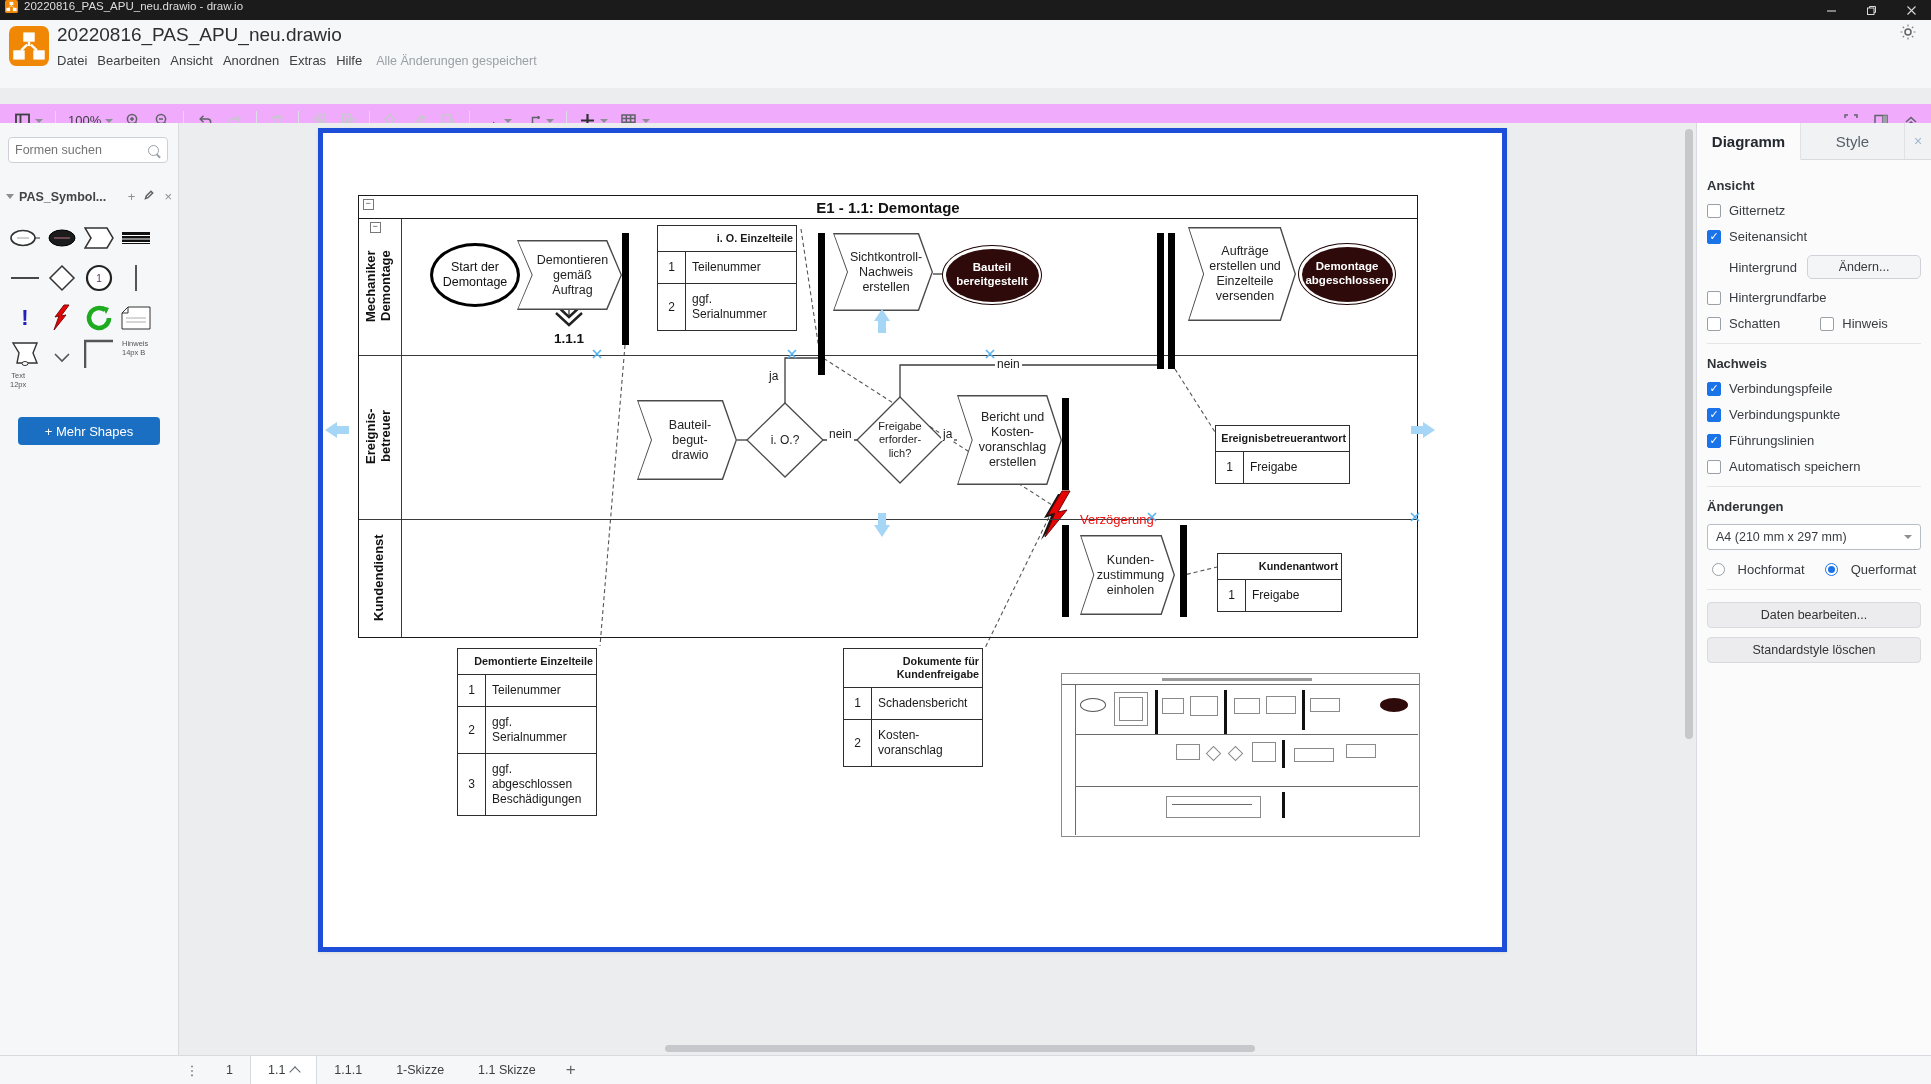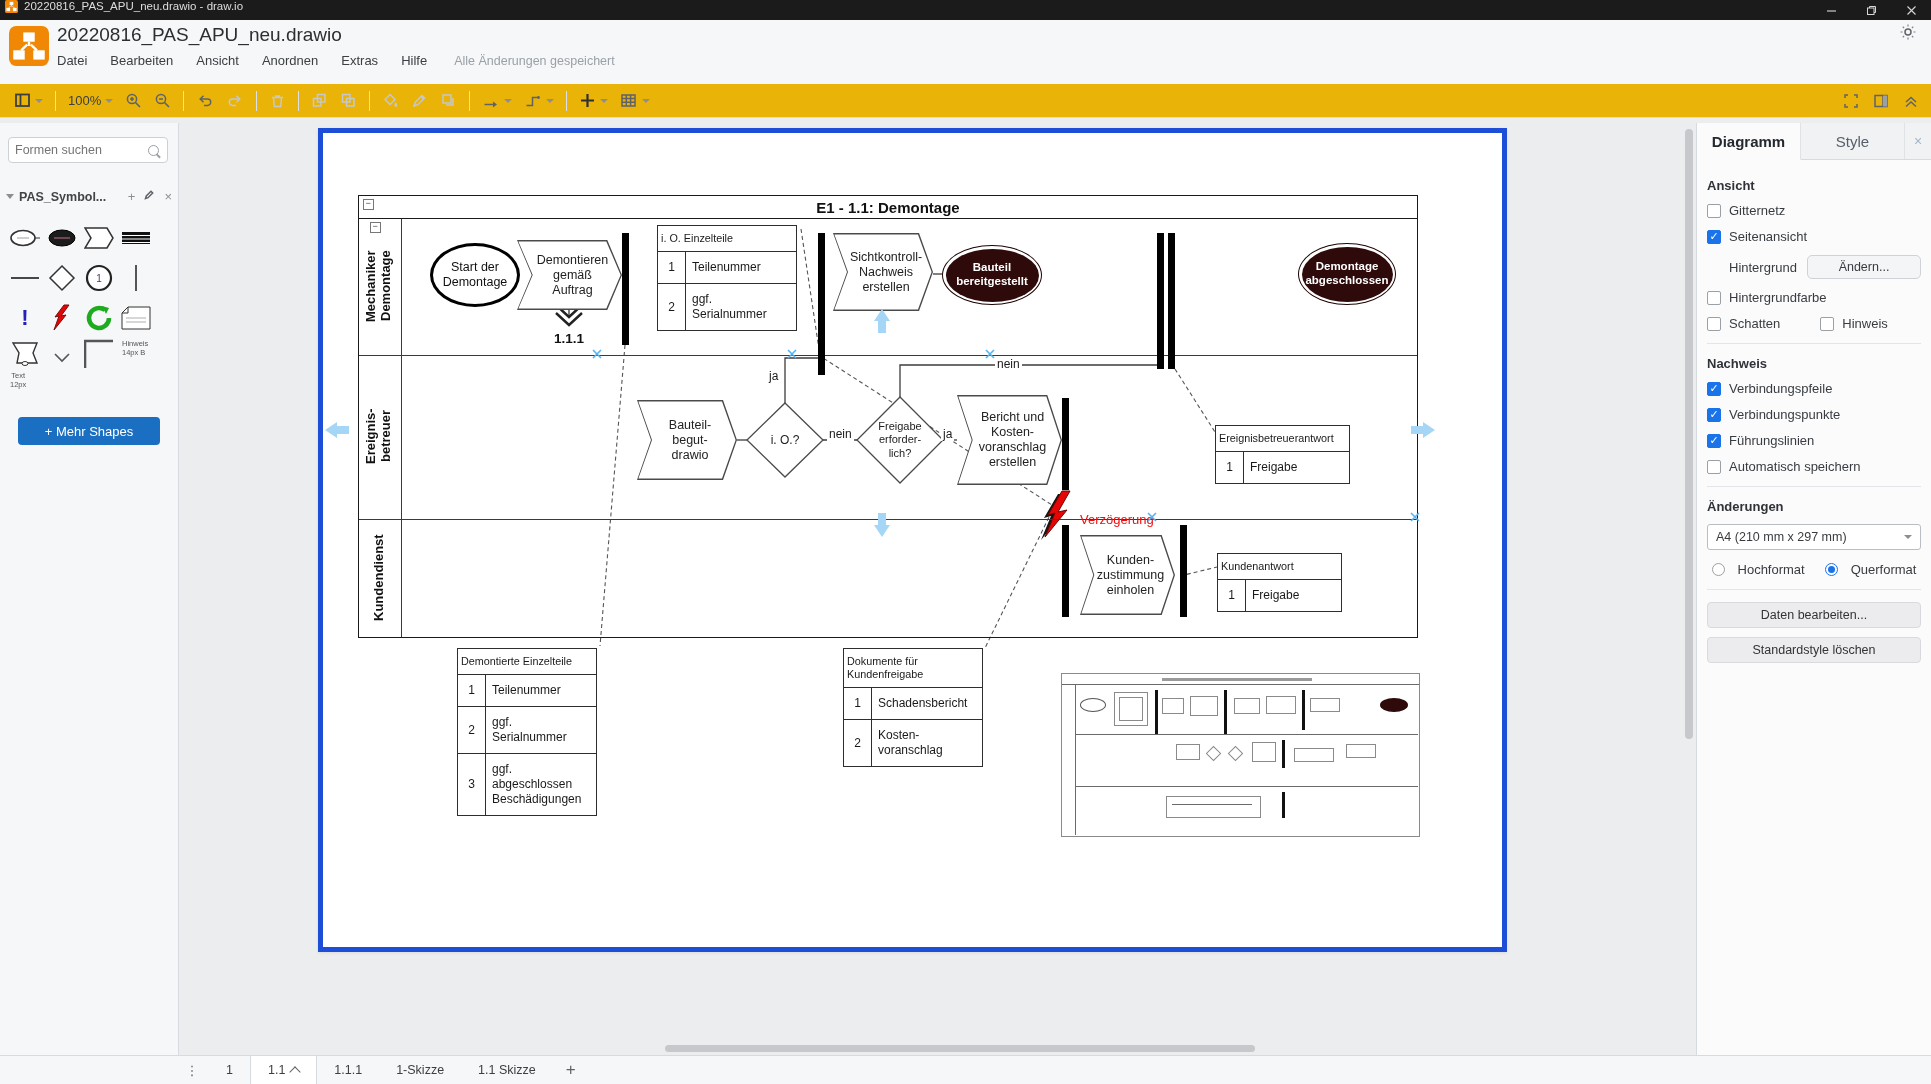--- a/index.html
+++ b/index.html
@@ -5,24 +5,24 @@
   html,body{margin:0;padding:0;background:#ddd}
   .app{position:relative;width:1931px;height:1084px;font-family:"Liberation Sans",sans-serif;
        background:#ebedef;overflow:hidden;-webkit-font-smoothing:antialiased;color:#3c4043}
   .abs{position:absolute}
   
   .titlebar{position:absolute;left:0;top:0;width:100%;height:20px;background:#1b1b1b;display:flex;align-items:flex-start;color:#ddd;font-size:11.5px}
   .winbtns{margin-left:auto;display:flex;height:100%}
   .winbtn{width:40px;display:flex;align-items:center;justify-content:center;color:#d7d7d7;font-size:12px}
   .header{position:absolute;left:0;top:20px;width:100%;height:68px;background:#f6f7f8}
   .doc-title{position:absolute;left:57px;top:4px;font-size:19px;color:#2c2e31}
-  .menubar{position:absolute;left:57px;top:33px;display:flex;gap:23px;font-size:13px;align-items:center}
+  .menubar{position:absolute;left:57px;top:33px;display:flex;gap:10px;font-size:13px;align-items:center}
   .menu-item{cursor:default}
   .save-status{color:#9aa0a6;font-size:12.5px;margin-left:4px}
-  .toolbar{position:absolute;left:0;top:84px;width:100%;height:34px;background:#eab308;border-bottom:1px solid #d7dade;display:flex;align-items:center;padding-left:14px;box-sizing:border-box}
+  .toolbar{position:absolute;left:0;top:104px;width:100%;height:34px;background:#f0abfc;border-bottom:1px solid #d7dade;display:flex;align-items:center;padding-left:14px;box-sizing:border-box}
   .tgroup{display:flex;align-items:center;gap:12px;margin-right:12px}
   .sep{width:1px;height:20px;background:#dcdfe3;margin-right:12px}
   .caret{width:0;height:0;border-left:4px solid transparent;border-right:4px solid transparent;border-top:4px solid #8a8f94;display:inline-block;margin-left:4px}
   .zoom-btn{display:flex;align-items:center;font-size:13px;color:#3c4043}
   .tb-right{margin-left:auto;display:flex;align-items:center;gap:14px;margin-right:12px}
   svg.ic{display:block}
   .g{stroke:#5f6368;fill:none;stroke-width:1.5}
   .dk{stroke:#3c4043;fill:none;stroke-width:1.8}
   .dis{stroke:#c5c8cc;fill:none;stroke-width:1.5}
   
@@ -73,21 +73,21 @@
   .pi{position:absolute;inset:1.4px;background:#fff;clip-path:polygon(0 0,86% 0,100% 50%,86% 100%,0 100%,14% 50%)}
   .pt{position:absolute;inset:0;display:flex;align-items:center;justify-content:center;font-size:12.5px;color:#222;padding-left:6px}
   .ell-start{position:absolute;border:3.6px solid #000;border-radius:50%;background:#fff;display:flex;align-items:center;justify-content:center;font-size:12.5px;color:#111;box-sizing:border-box}
   .state{position:absolute;border:1.6px solid #1d0404;border-radius:50%;background:#fff;padding:2.5px;box-sizing:border-box}
   .state-in{width:100%;height:100%;border-radius:50%;display:flex;align-items:center;justify-content:center;color:#fff;font-size:11.5px;font-weight:bold;box-sizing:border-box}
   .bar{position:absolute;width:7px;background:#000}
   .edge-label{position:absolute;font-size:12px;color:#1a1a1a;background:#fff;padding:0 2px}
   .delay-label{position:absolute;font-size:13px;color:#f20d0d}
   .dmtext{position:absolute;display:flex;align-items:center;justify-content:center;text-align:center;color:#222}
   .dtable{position:absolute;background:#fff;border:1.3px solid #2e2e2e;font-size:12px;color:#1a1a1a;box-sizing:border-box}
-  .dt-h{font-weight:normal;font-size:10.8px;text-align:left;padding:6px 3px;border-bottom:1.3px solid #2e2e2e;white-space:pre-line;line-height:1.2}
+  .dt-h{font-weight:bold;font-size:10.8px;text-align:right;padding:6px 3px;border-bottom:1.3px solid #2e2e2e;white-space:pre-line;line-height:1.2}
   .dt-r{display:flex;align-items:stretch}
   .dt-r + .dt-r{border-top:1px solid #2e2e2e}
   .dt-n{width:27px;display:flex;align-items:center;justify-content:center;border-right:1.3px solid #2e2e2e;flex:none}
   .dt-t{flex:1;display:flex;align-items:center;padding:8px 6px;white-space:pre-line;line-height:1.25}
   .mini{position:absolute;border:1px solid #8a8a8a;background:#fff}
   .mm{position:absolute;box-sizing:border-box}
   .mrect{border:1px solid #8a8a8a;background:#fff}
   .mbar{background:#111}
   .mell{border:1px solid #555;border-radius:50%;background:#fff}
   .mdark{border-radius:50%;background:#2e0a0a}
@@ -489,20 +489,28 @@
           <div class="pt node-text">Sichtkontroll-
 Nachweis
 erstellen</div>
         </div>
       <div class="state" style="left:619px;top:112px;width:100px;height:60px">
           <div class="state-in node-text" style="background:#2e0a0a">Bauteil
 bereitgestellt</div>
         </div>
       <div class="bar" style="left:834px;top:100px;height:136px"></div>
       <div class="bar" style="left:845px;top:100px;height:136px"></div>
+      <div class="pent" style="left:865px;top:94px;width:108px;height:94px">
+          <div class="po"></div>
+          <div class="pi"></div>
+          <div class="pt node-text">Aufträge
+erstellen und
+Einzelteile
+versenden</div>
+        </div>
       <div class="state" style="left:975px;top:110px;width:98px;height:62px">
           <div class="state-in node-text" style="background:#2e0a0a">Demontage
 abgeschlossen</div>
         </div>
 
       <div class="edge-label" style="left:444px;top:236px">ja</div>
       <div class="edge-label" style="left:672px;top:224px">nein</div>
       <div class="pent" style="left:314px;top:267px;width:100px;height:80px">
           <div class="po"></div>
           <div class="pi"></div>

